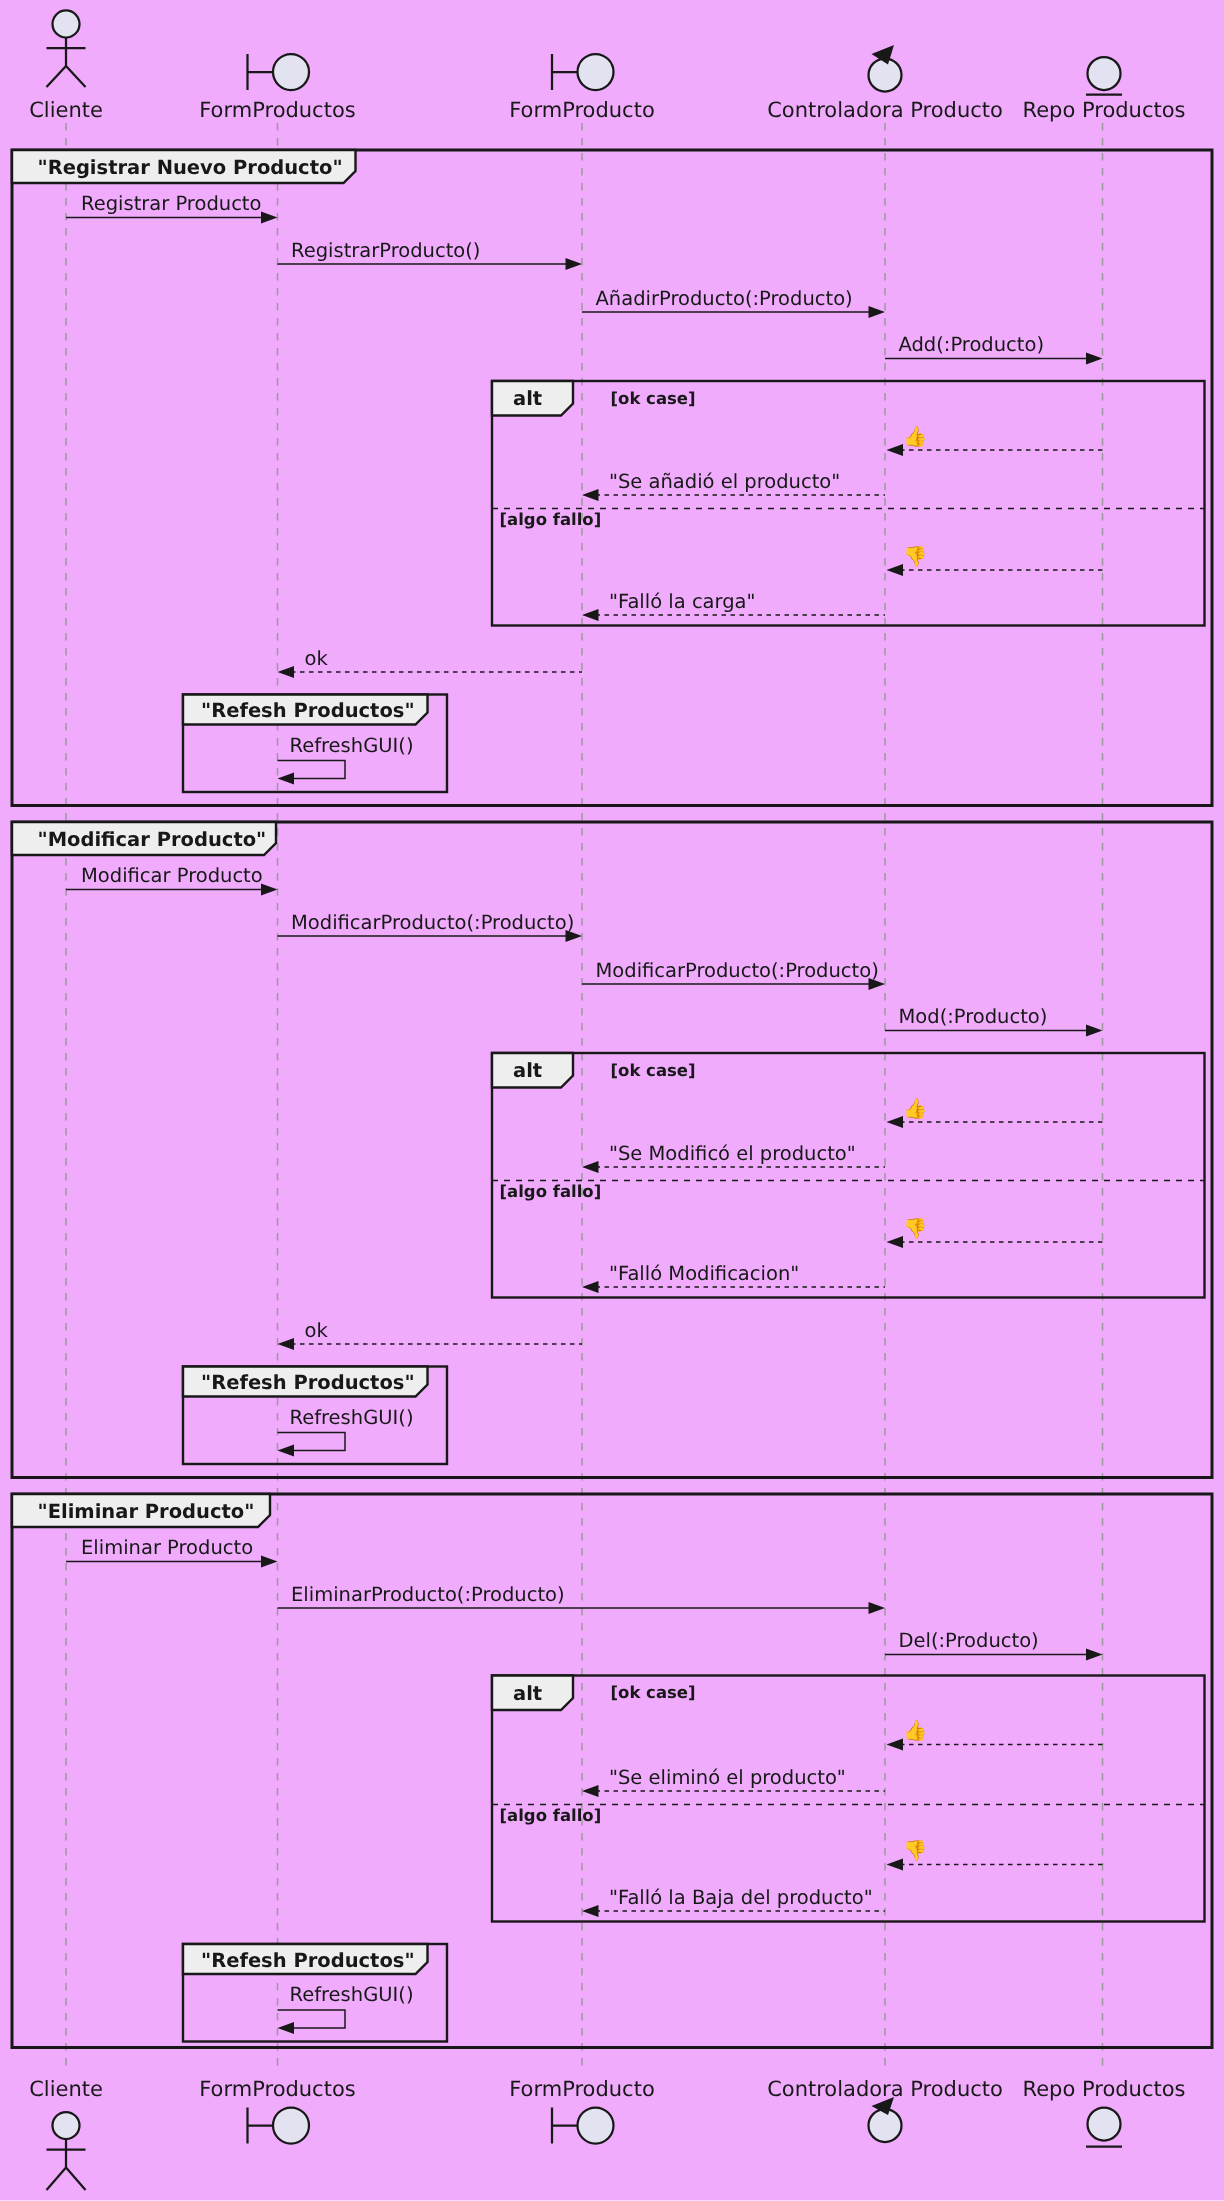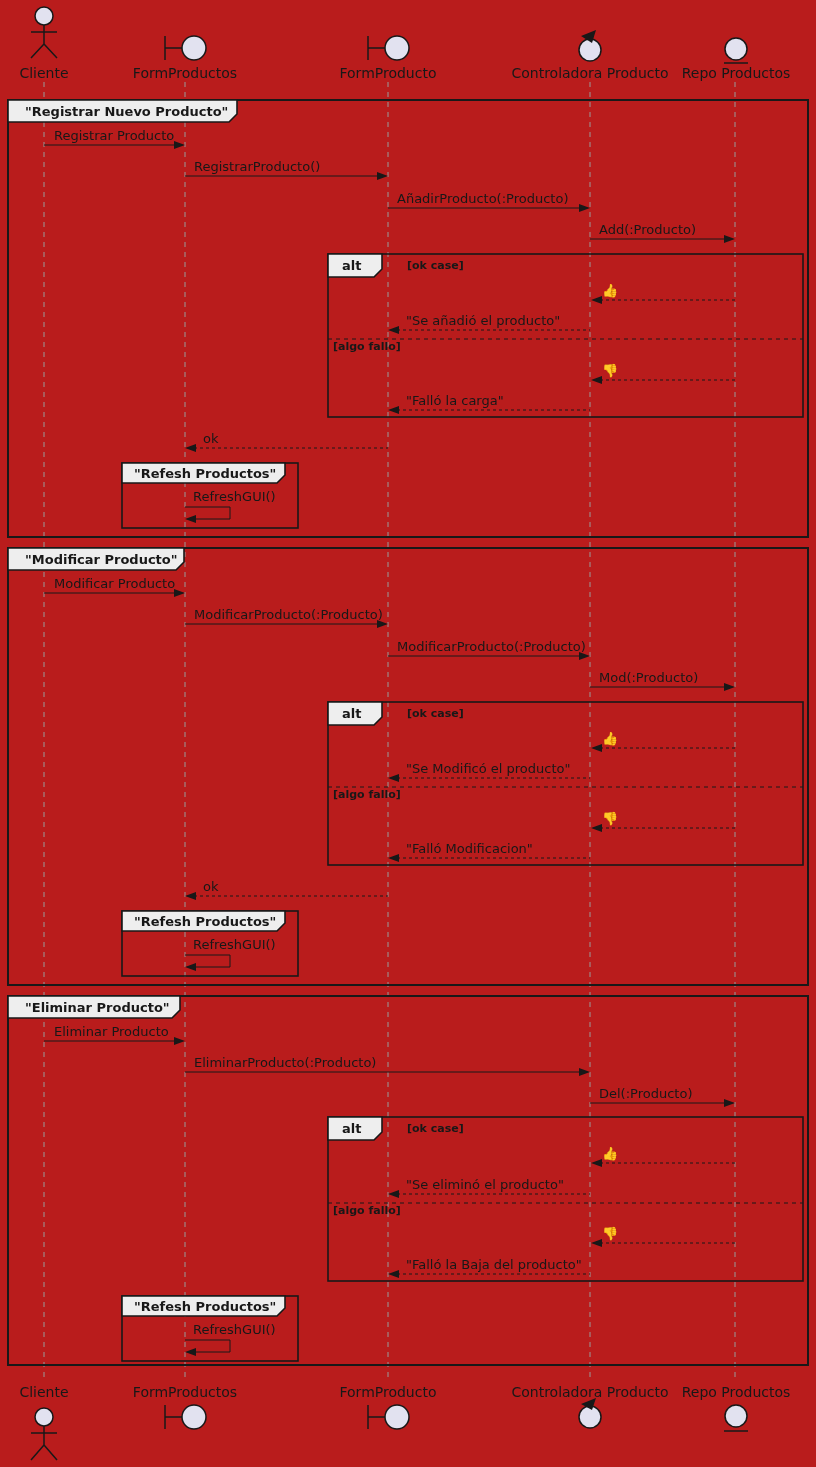--- a/index.html
+++ b/index.html
@@ -1,16 +1,16 @@
 <!DOCTYPE html>
 <html><head>
 <meta charset="utf-8">
 <style>
   html,body{margin:0;padding:0;background:#ffffff;}
-  .diagram{position:relative;width:816px;height:1467px;background:#b91c1c;overflow:hidden;}
+  .diagram{position:relative;width:816px;height:1467px;background:#f0abfc;overflow:hidden;}
   svg{display:block;}
   text{font-family:"DejaVu Sans","Liberation Sans",sans-serif;fill:#181818;}
   .pname{font-size:14px;text-anchor:middle;}
   .msg{font-size:13px;}
   .btitle{font-size:13px;font-weight:bold;}
   .guard{font-size:11px;font-weight:bold;}
   .thumb{font-size:13px;}
   .lifeline{stroke:#999999;stroke-width:1;stroke-dasharray:5,5;fill:none;}
   .solidline{stroke:#181818;stroke-width:1;fill:none;}
   .dotline{stroke:#181818;stroke-width:1;stroke-dasharray:3,3;fill:none;}

